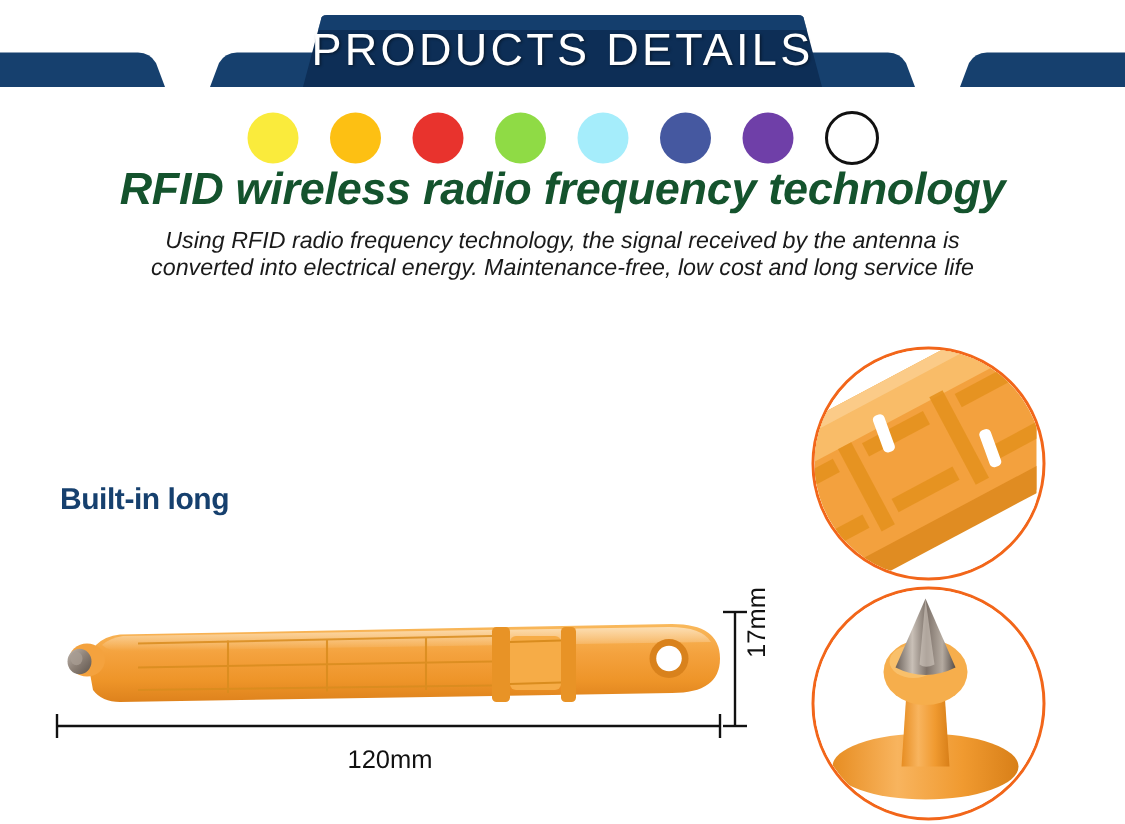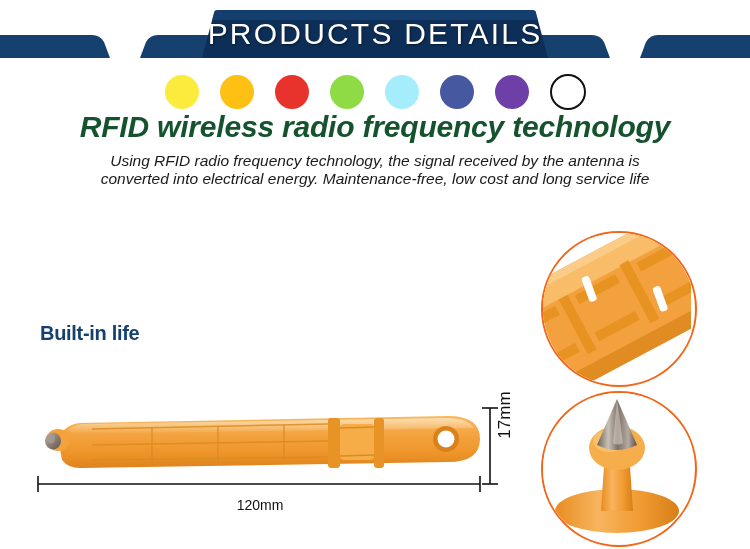--- a/index.html
+++ b/index.html
@@ -39,21 +39,21 @@
   .rfid-sq{width:78px;height:68px;background:#14477D;}
   .builtin{
     position:absolute;left:40px;top:322px;width:200px;
     font-size:20px;font-weight:bold;color:#16406E;letter-spacing:-.3px;
   }
 
   
   .product{position:absolute;left:28px;top:398px;width:470px;height:100px;}
   .dim-label-h{
     position:absolute;left:170px;top:497px;width:180px;text-align:center;
-    font-size:14px;color:#111;
+    font-size:17px;color:#111;
   }
   .dim-label-v{
     position:absolute;left:470px;top:405px;width:70px;text-align:center;
     font-size:17px;color:#111;transform:rotate(-90deg);transform-origin:center center;
   }
 
   
   .inset{position:absolute;border-radius:50%;overflow:hidden;}
   .inset-1{left:541px;top:231px;width:152px;height:152px;border:2px solid #F2661A;}
   .inset-2{left:541px;top:391px;width:152px;height:152px;border:2px solid #F2661A;}
@@ -85,21 +85,21 @@
     <div class="dot" style="background:#8FDB45"></div>
     <div class="dot" style="background:#A5EDFB"></div>
     <div class="dot" style="background:#4558A0"></div>
     <div class="dot" style="background:#6F3FA8"></div>
     <div class="dot" style="background:#FFFFFF;border:2px solid #111;width:32px;height:32px"></div>
   </div>
 
   <div class="headline">RFID wireless radio frequency technology</div>
   <div class="para">Using RFID radio frequency technology, the signal received by the antenna is converted into electrical energy. Maintenance-free, low cost and long service life</div>
 
-  <div class="builtin">Built-in life</div>
+  <div class="builtin">Built-in long</div>
 
   <svg class="product" viewBox="0 0 470 100">
     <defs>
       <linearGradient id="tagGrad" x1="0" y1="0" x2="0" y2="1">
         <stop offset="0%" stop-color="#F9B95C"></stop>
         <stop offset="38%" stop-color="#F4A23E"></stop>
         <stop offset="72%" stop-color="#EE9529"></stop>
         <stop offset="100%" stop-color="#DE821C"></stop>
       </linearGradient>
       <linearGradient id="pinGrad" x1="0" y1="0" x2="1" y2="1">

